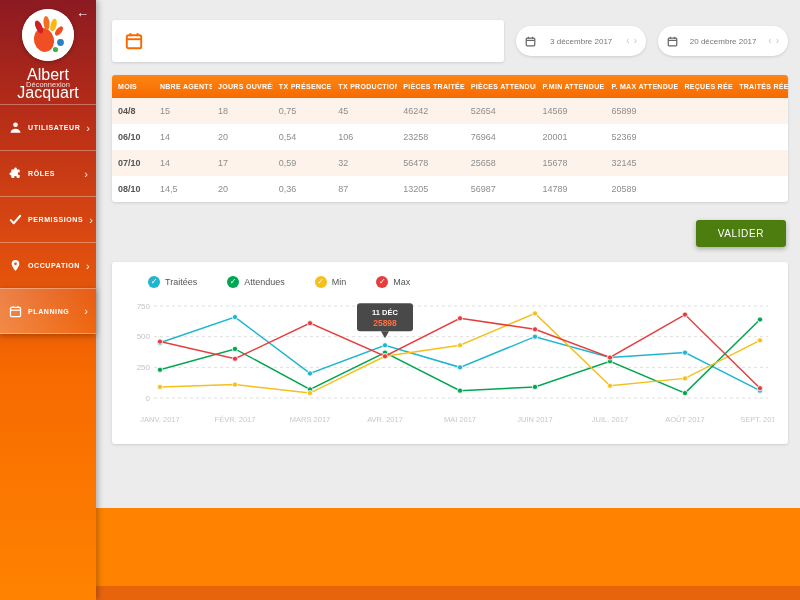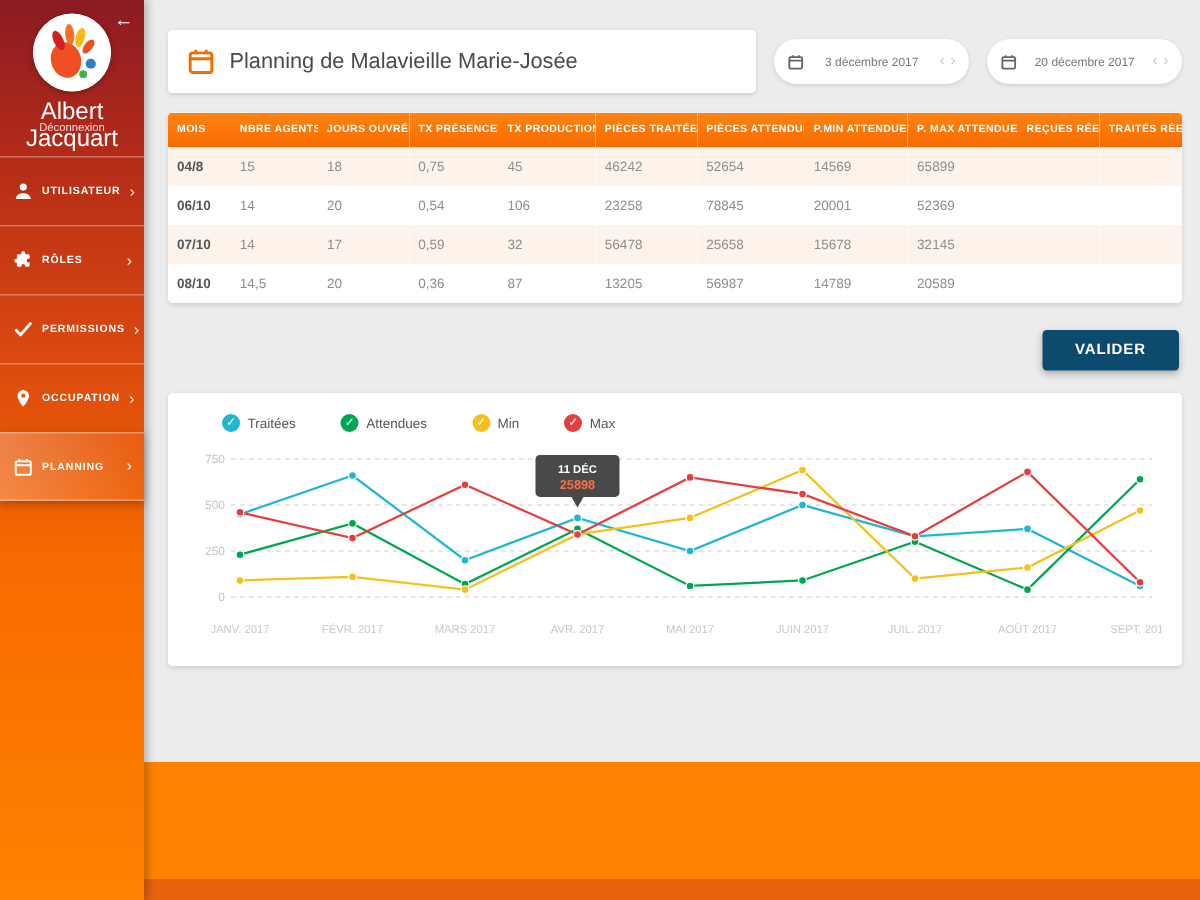--- a/index.html
+++ b/index.html
@@ -46,22 +46,22 @@
 
   .table-card { overflow:hidden; }
   table { width:100%; border-collapse:collapse; table-layout:fixed; }
   thead th { background:linear-gradient(180deg,#ff8512,#f66a00); color:#fff; font-size:7px;
     font-weight:bold; letter-spacing:.3px; text-align:left; padding:8px 6px; white-space:nowrap; overflow:hidden; }
   tbody td { font-size:9px; color:#8d8d8d; padding:8px 6px; white-space:nowrap; overflow:hidden; }
   tbody tr:nth-child(odd) { background:#fdf3ea; }
   tbody td:first-child { color:#555; font-weight:bold; }
 
   .actions { display:flex; justify-content:flex-end; margin:18px 2px 15px 0; }
-  .validate-button { background:#0c4a6e; color:#fff; border:none; border-radius:3px;
-    font-family:"Liberation Sans",sans-serif; font-size:10px; font-weight:bold; letter-spacing:.6px;
+  .validate-button { background:#4d7c0f; color:#fff; border:none; border-radius:3px;
+    font-family:"Liberation Sans",sans-serif; font-size:10px; font-weight:normal; letter-spacing:.6px;
     padding:8px 22px; box-shadow:0 2px 5px rgba(0,0,0,.28); cursor:pointer;margin-left:39px; }
 
   .chart-card { padding:12px 14px 8px; height:182px; }
   .legend { display:flex; gap:30px; margin:2px 0 6px 22px; }
   .legend-item { display:flex; align-items:center; gap:5px; font-size:9px; color:#555; cursor:pointer; }
   .legend-dot { width:12px; height:12px; border-radius:50%; color:#fff; font-size:8px;
     display:flex; align-items:center; justify-content:center; line-height:1; }
 </style>
 </head>
 <body>
@@ -144,21 +144,20 @@
   <main class="main">
 
     <div class="header-row">
       <div class="card title-card">
         <svg width="18" height="18" viewBox="0 0 16 16">
           <rect x="1.6" y="2.9" width="12.8" height="11.6" rx="1.5" fill="none" stroke="#f66a00" stroke-width="1.7"></rect>
           <line x1="1.6" y1="6.4" x2="14.4" y2="6.4" stroke="#f66a00" stroke-width="1.7"></line>
           <line x1="4.9" y1="1" x2="4.9" y2="3.7" stroke="#f66a00" stroke-width="1.7"></line>
           <line x1="11.1" y1="1" x2="11.1" y2="3.7" stroke="#f66a00" stroke-width="1.7"></line>
         </svg>
-        <h1 class="page-title">Planning de Malavieille Marie-Josée</h1>
       </div>
 
       <div class="card date-card">
         <svg width="11" height="11" viewBox="0 0 16 16">
           <rect x="1.8" y="3" width="12.4" height="11.2" rx="1.3" fill="none" stroke="#666" stroke-width="1.8"></rect>
           <line x1="1.8" y1="6.4" x2="14.2" y2="6.4" stroke="#666" stroke-width="1.8"></line>
           <line x1="5" y1="1.2" x2="5" y2="3.8" stroke="#666" stroke-width="1.8"></line>
           <line x1="11" y1="1.2" x2="11" y2="3.8" stroke="#666" stroke-width="1.8"></line>
         </svg>
         <span class="date-text">3 décembre 2017</span>
@@ -223,21 +222,21 @@
               <td></td>
               <td></td>
             </tr>
             <tr>
               <td>06/10</td>
               <td>14</td>
               <td>20</td>
               <td>0,54</td>
               <td>106</td>
               <td>23258</td>
-              <td>78845</td>
+              <td>76964</td>
               <td>20001</td>
               <td>52369</td>
               <td></td>
               <td></td>
             </tr>
             <tr>
               <td>07/10</td>
               <td>14</td>
               <td>17</td>
               <td>0,59</td>

